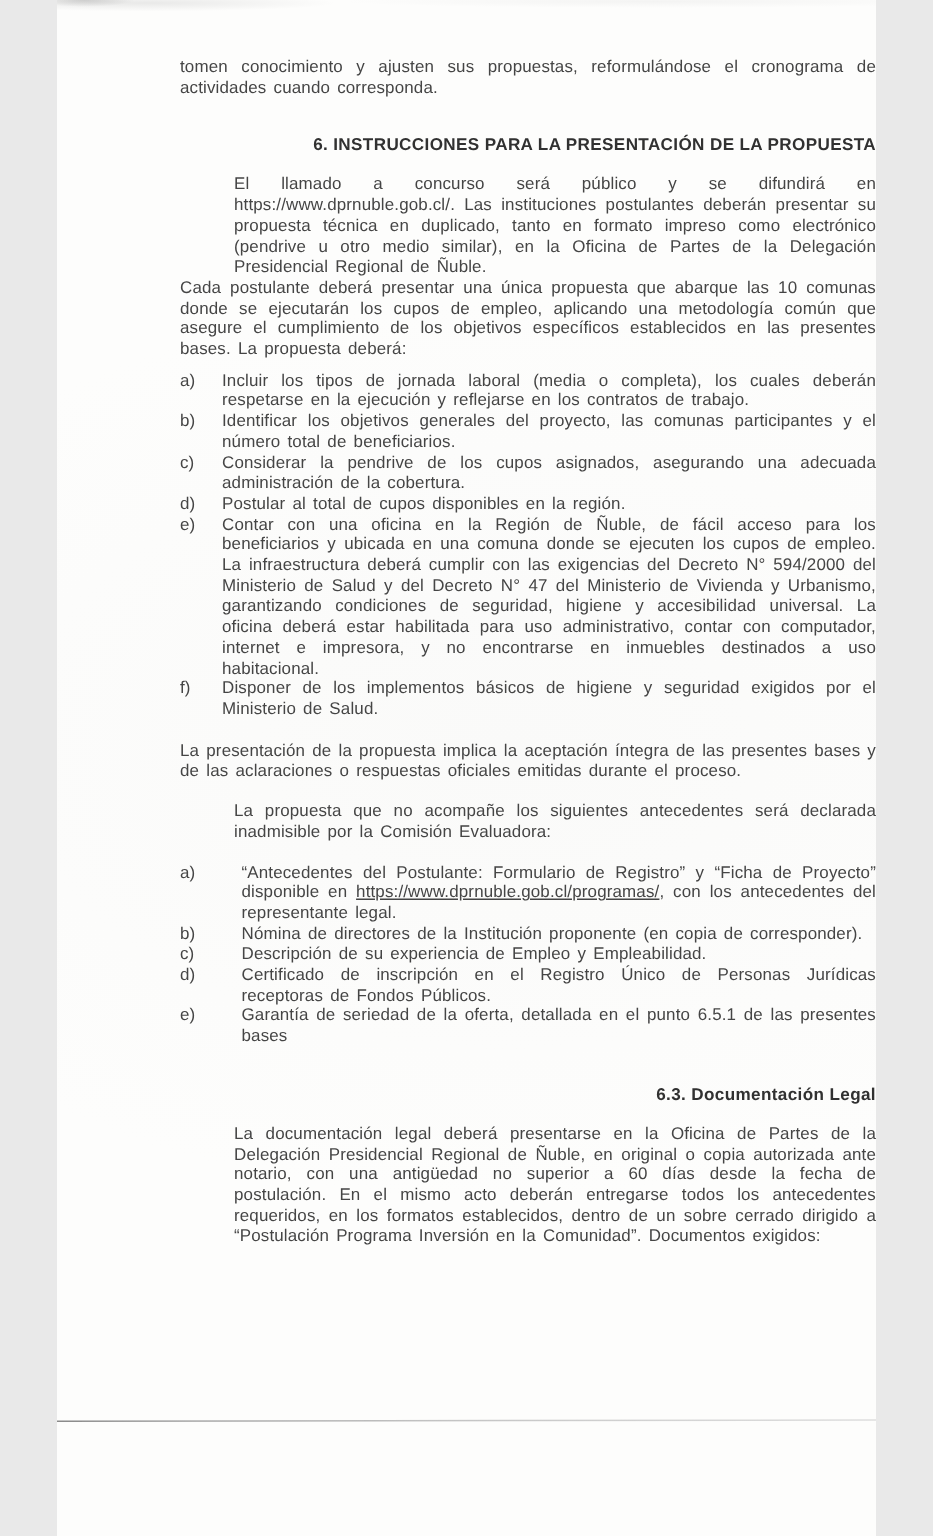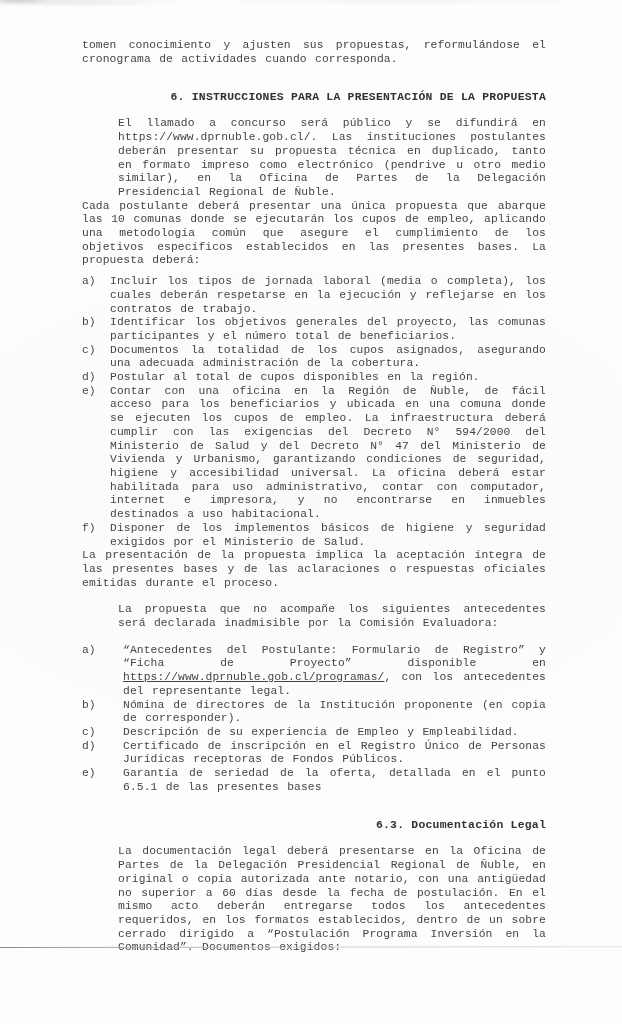--- a/index.html
+++ b/index.html
@@ -2,30 +2,30 @@
 <html><head>
 <meta charset="utf-8">
 <style>
   html, body {
     margin: 0;
     padding: 0;
     background: #e9e9e9;
   }
   .page {
     position: relative;
-    width: 622px;
+    width: 546px;
     height: 1024px;
     margin: 0 auto;
     background:
       radial-gradient(ellipse 180px 8px at 60px 2px, rgba(140,140,140,0.18), rgba(140,140,140,0) 70%),
       radial-gradient(ellipse 300px 6px at 400px 1px, rgba(160,160,160,0.10), rgba(160,160,160,0) 70%),
       radial-gradient(ellipse 500px 300px at 300px 500px, rgba(250,250,249,1), rgba(253,253,252,1)),
       #fdfdfc;
     overflow: hidden;
-    font-family: Liberation Mono, monospace;
+    font-family: Liberation Sans, sans-serif;
     color: #454545;
   }
   .content {
     position: absolute;
     left: 82px;
     top: 39px;
     width: 464px;
   }
   .body-text {
     font-size: 11.3px;
@@ -39,21 +39,21 @@
     font-size: 11.4px;
     line-height: 14px;
     font-weight: bold;
     color: #313131;
     letter-spacing: 0.25px;
     margin: 0;
   }
   .h-main { margin-top: 24px; text-align: right; }
   .h-sub  { margin-top: 16px; }
   .p-first { margin-top: 13px; margin-left: 36px; }
-  .closing { margin-top: 0; }
+  .closing { margin-top: 14px; }
   .list { margin-top: 7px; }
   .list-62 { margin-top: 13px; }
   .li {
     display: flex;
     font-size: 11.3px;
     line-height: 13.7px;
   }
   .li .marker {
     flex: 0 0 28px;
     text-align: left;
@@ -110,21 +110,21 @@
       <div class="li">
         <span class="marker">a)</span>
         <span class="txt">Incluir los tipos de jornada laboral (media o completa), los cuales deberán respetarse en la ejecución y reflejarse en los contratos de trabajo.</span>
       </div>
       <div class="li">
         <span class="marker">b)</span>
         <span class="txt">Identificar los objetivos generales del proyecto, las comunas participantes y el número total de beneficiarios.</span>
       </div>
       <div class="li">
         <span class="marker">c)</span>
-        <span class="txt">Documentos la totalidad de los cupos asignados, asegurando una adecuada administración de la cobertura.</span>
+        <span class="txt">Considerar la pendrive de los cupos asignados, asegurando una adecuada administración de la cobertura.</span>
       </div>
       <div class="li">
         <span class="marker">d)</span>
         <span class="txt">Postular al total de cupos disponibles en la región.</span>
       </div>
       <div class="li">
         <span class="marker">e)</span>
         <span class="txt">Contar con una oficina en la Región de Ñuble, de fácil acceso para los beneficiarios y ubicada en una comuna donde se ejecuten los cupos de empleo. La infraestructura deberá cumplir con las exigencias del Decreto N° 594/2000 del Ministerio de Salud y del Decreto N° 47 del Ministerio de Vivienda y Urbanismo, garantizando condiciones de seguridad, higiene y accesibilidad universal. La oficina deberá estar habilitada para uso administrativo, contar con computador, internet e impresora, y no encontrarse en inmuebles destinados a uso habitacional.</span>
       </div>
       <div class="li">

